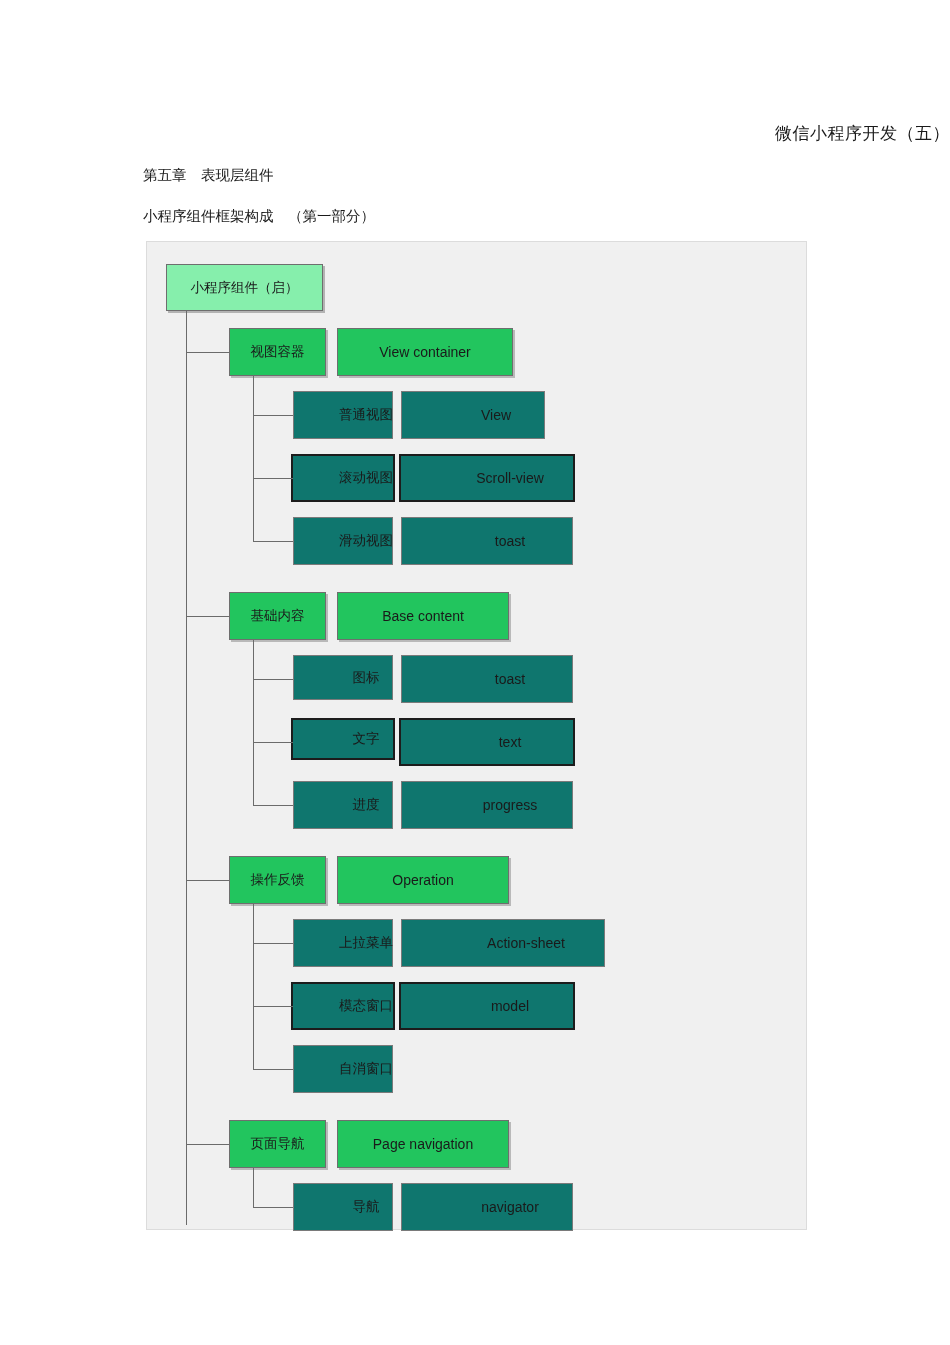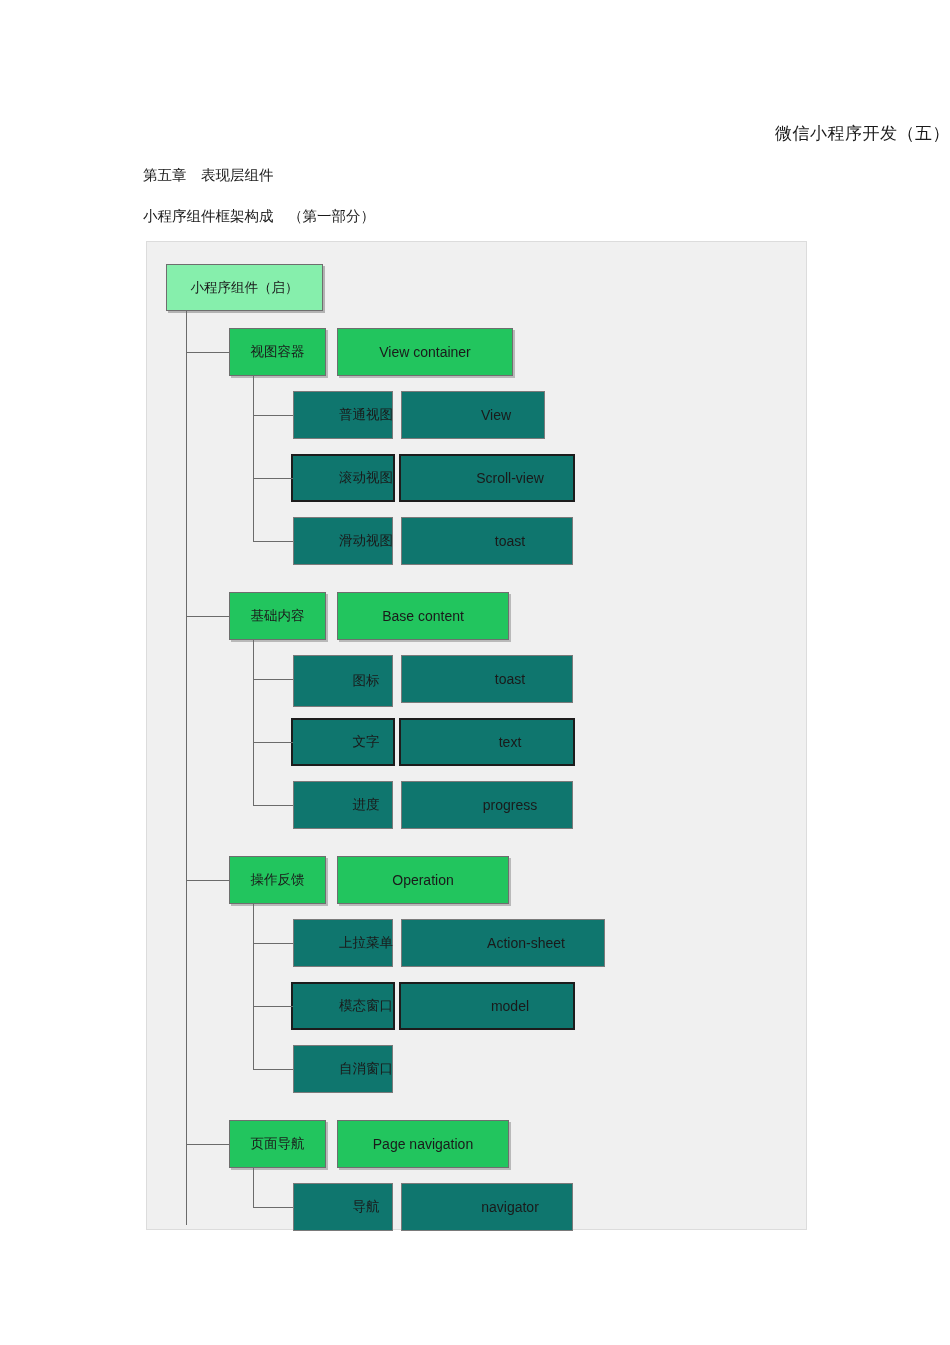--- a/index.html
+++ b/index.html
@@ -140,28 +140,28 @@
     </div>
     <div class="line h" style="left: 106px; top: 299px; width: 40px;"></div>
     <div class="line v" style="left: 106px; top: 134px; height: 165px;"></div>
     <div class="node cat cn" style="left: 82px; top: 350px; width: 97px; height: 48px;">
       <span>基础内容</span>
     </div>
     <div class="node cat en" style="left: 190px; top: 350px; width: 172px; height: 48px;">
       <span>Base content</span>
     </div>
     <div class="line h" style="left: 39px; top: 374px; width: 43px;"></div>
-    <div class="node leaf cn" style="left: 146px; top: 413px; width: 100px; height: 52px; align-items: center;">
+    <div class="node leaf cn" style="left: 146px; top: 413px; width: 100px; height: 45px; align-items: center;">
       <span>图标</span>
     </div>
     <div class="node leaf en" style="left: 254px; top: 413px; width: 172px; height: 48px;">
       <span>toast</span>
     </div>
     <div class="line h" style="left: 106px; top: 437px; width: 40px;"></div>
-    <div class="node leaf cn emph" style="left: 144px; top: 476px; width: 104px; height: 48px;">
+    <div class="node leaf cn emph" style="left: 144px; top: 476px; width: 104px; height: 42px;">
       <span>文字</span>
     </div>
     <div class="node leaf en emph" style="left: 252px; top: 476px; width: 176px; height: 48px;">
       <span>text</span>
     </div>
     <div class="line h" style="left: 106px; top: 500px; width: 40px;"></div>
     <div class="node leaf cn" style="left: 146px; top: 539px; width: 100px; height: 48px;">
       <span>进度</span>
     </div>
     <div class="node leaf en" style="left: 254px; top: 539px; width: 172px; height: 48px;">

